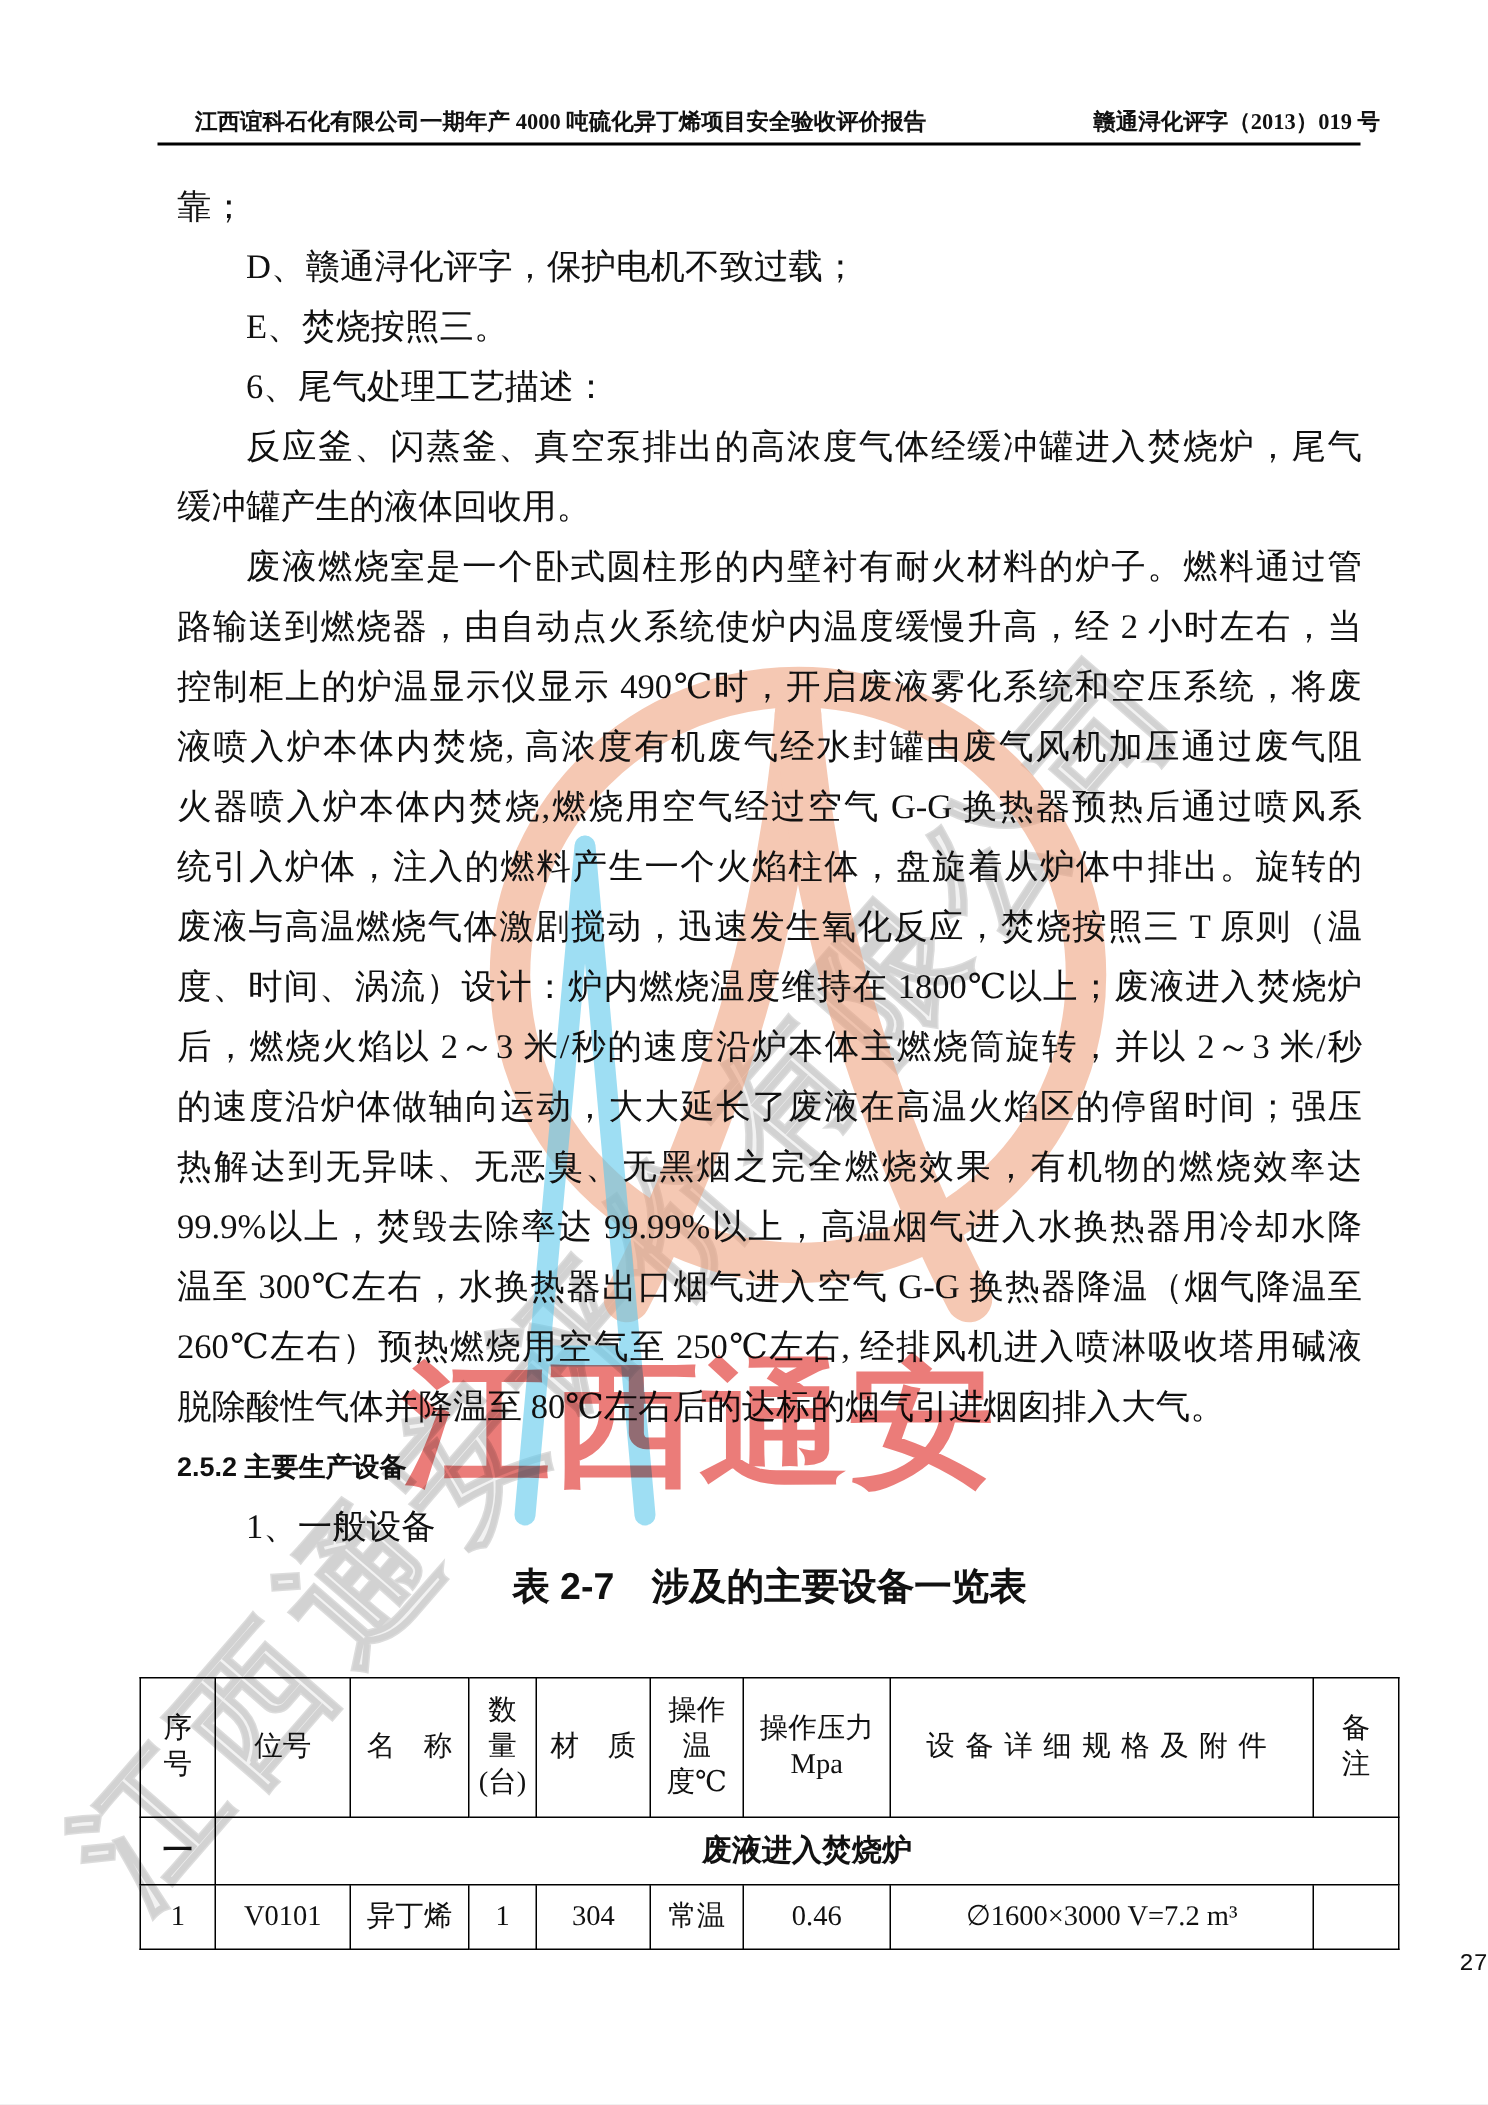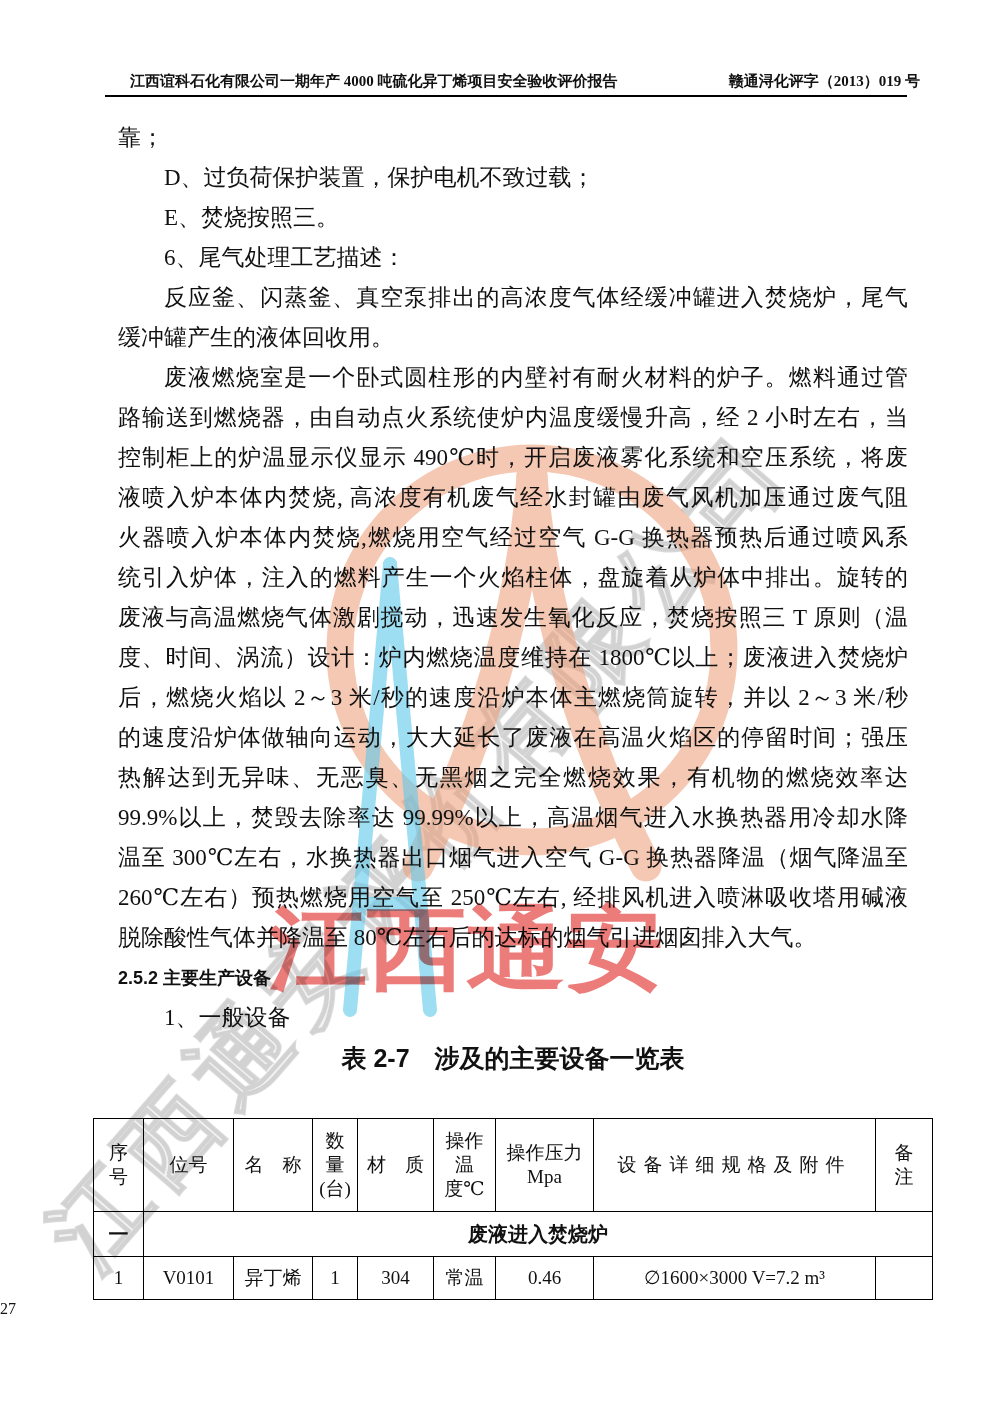--- a/index.html
+++ b/index.html
@@ -57,22 +57,22 @@
     padding:2px 4px;overflow:hidden;
     line-height:1.25;
   }
   .equip-table .hrow td{height:88px;}
   .equip-table .srow td{height:40px;font-weight:bold;font-size:20px;}
   .equip-table .drow td{height:38px;}
   .spec-head{letter-spacing:7px;}
   
   .pageno{
     position:absolute;left:0;top:1300px;width:100%;
-    text-align:left;font-size:16px;
-    font-family:Liberation Serif, serif;z-index:2;
+    text-align:right;font-size:16px;
+    font-family:Liberation Mono, monospace;z-index:2;
   }
   
   .wm-logo{position:absolute;left:322px;top:438px;z-index:1;opacity:.55;}
   .wm-cyan{position:absolute;left:334px;top:552px;z-index:1;opacity:.6;}
   .wm-diag{
     position:absolute;left:70px;top:1190px;z-index:0;
     transform:rotate(-49deg);transform-origin:0 50%;
     font-size:95px;font-weight:bold;letter-spacing:12px;white-space:nowrap;
     color:rgba(130,130,130,0.10);
     -webkit-text-stroke:2px rgba(130,130,130,0.28);
@@ -103,21 +103,21 @@
   </svg>
 
   <div class="hdr">
     <span>江西谊科石化有限公司一期年产 4000 吨硫化异丁烯项目安全验收评价报告</span>
     <span>赣通浔化评字（2013）019 号</span>
   </div>
   <div class="hdr-rule"></div>
 
   <div class="content">
     <div class="bl">靠；</div>
-    <div class="bl ind">D、过负荷保护装置，保护电机不致过载；</div>
+    <div class="bl ind">D、赣通浔化评字，保护电机不致过载；</div>
     <div class="bl ind">E、焚烧按照三。</div>
     <div class="bl ind">6、尾气处理工艺描述：</div>
     <div class="bl ind just">反应釜、闪蒸釜、真空泵排出的高浓度气体经缓冲罐进入焚烧炉，尾气</div>
     <div class="bl">缓冲罐产生的液体回收用。</div>
     <div class="bl ind just">废液燃烧室是一个卧式圆柱形的内壁衬有耐火材料的炉子。燃料通过管</div>
     <div class="bl just">路输送到燃烧器，由自动点火系统使炉内温度缓慢升高，经 2 小时左右，当</div>
     <div class="bl just">控制柜上的炉温显示仪显示 490℃时，开启废液雾化系统和空压系统，将废</div>
     <div class="bl just">液喷入炉本体内焚烧, 高浓度有机废气经水封罐由废气风机加压通过废气阻</div>
     <div class="bl just">火器喷入炉本体内焚烧,燃烧用空气经过空气 G-G 换热器预热后通过喷风系</div>
     <div class="bl just">统引入炉体，注入的燃料产生一个火焰柱体，盘旋着从炉体中排出。旋转的</div>

